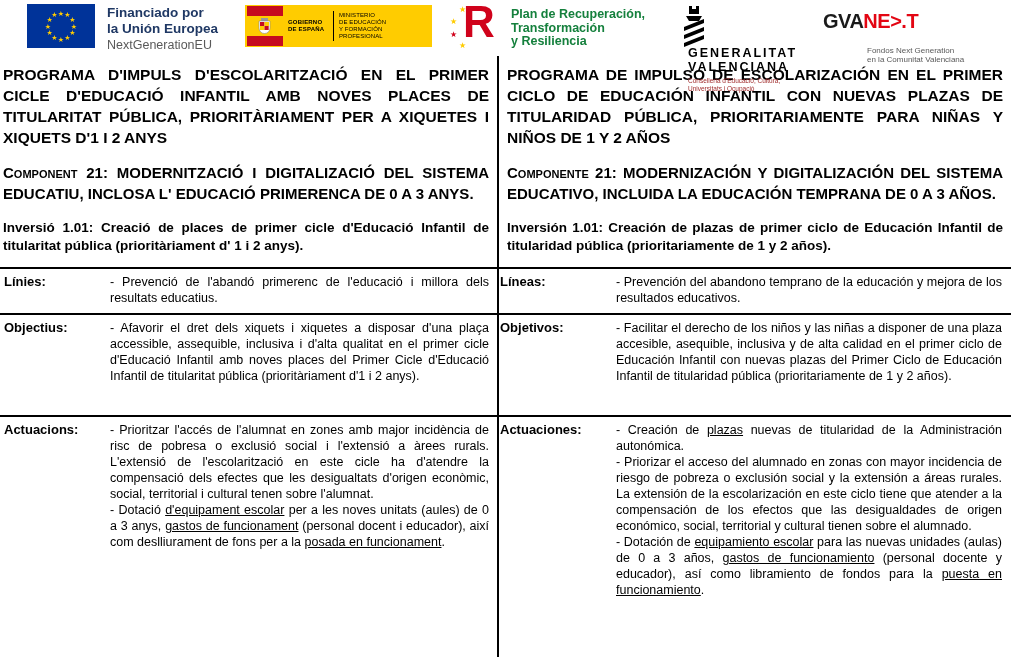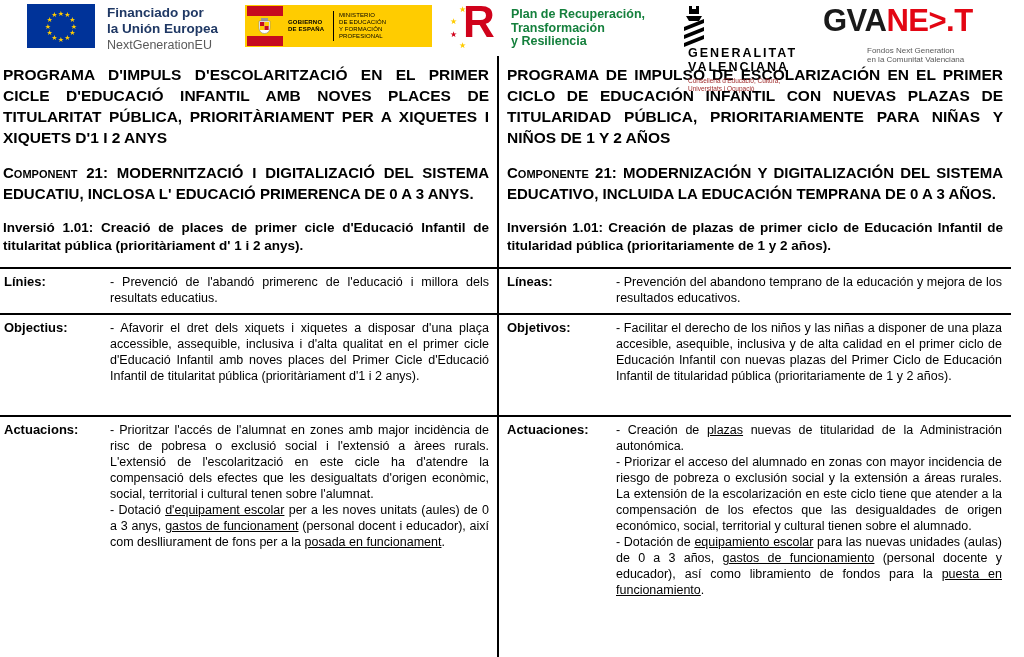--- a/index.html
+++ b/index.html
@@ -29,21 +29,21 @@
   .prtr-star{position:absolute;font-size:8px;color:#FFCC00;}
   .prtr-star.red{color:#D0021B;}
   .prtr-text{padding-top:5px;font-weight:bold;font-size:12.5px;line-height:13.5px;color:#15803d;}
 
   .gva-logo{position:absolute;left:682px;top:5px;display:flex;flex-direction:column;}
   .gva-text{margin-left:6px;}
   .gva-name{font-weight:bold;font-size:12.5px;line-height:13.5px;letter-spacing:2px;color:#000;}
   .gva-dept{margin-top:3px;font-size:6.5px;line-height:7.5px;color:#A02C2C;}
 
   .gvanext-logo{position:absolute;left:823px;top:6px;}
-  .gvanext-main{font-weight:bold;font-size:31px;line-height:30px;letter-spacing:-0.5px;}
+  .gvanext-main{font-weight:bold;font-size:20px;line-height:30px;letter-spacing:-0.5px;}
   .gvanext-main .blk{color:#1a1a1a;}
   .gvanext-main .red{color:#E30613;}
   .gvanext-sub{margin-left:44px;margin-top:10px;font-size:8px;line-height:9px;color:#595959;}
 
   
   .doc{display:flex;height:601px;}
   .col{display:flex;flex-direction:column;box-sizing:border-box;}
   .col-left{width:497px;}
   .col-right{flex:1;border-left:2px solid #000;margin-right:13px;}
 
@@ -56,21 +56,21 @@
   .sc{font-variant:small-caps;}
   .inversion{margin-top:15px;font-weight:bold;font-size:13.5px;line-height:18px;}
 
   .rows{flex:1;margin-top:12px;display:flex;flex-direction:column;}
   .trow{display:flex;border-top:2px solid #000;}
   .trow:nth-child(1){min-height:44px;}
   .trow:nth-child(2){min-height:100px;}
   .trow:nth-child(3){flex:1;}
   .tlabel{flex-shrink:0;box-sizing:border-box;font-weight:bold;font-size:13px;padding-top:5px;}
   .col-left .tlabel{width:110px;padding-left:4px;}
-  .col-right .tlabel{width:117px;padding-left:8px;}
+  .col-right .tlabel{width:117px;padding-left:1px;}
   .tcontent{flex:1;padding-top:5px;font-size:12.5px;line-height:16px;}
   .col-left .tcontent{padding-right:8px;}
   .col-right .tcontent{padding-right:9px;}
   .para{text-align:justify;}
   .u{text-decoration:underline;}
 </style>
 </head>
 <body>
 
 <div class="logo-bar">

